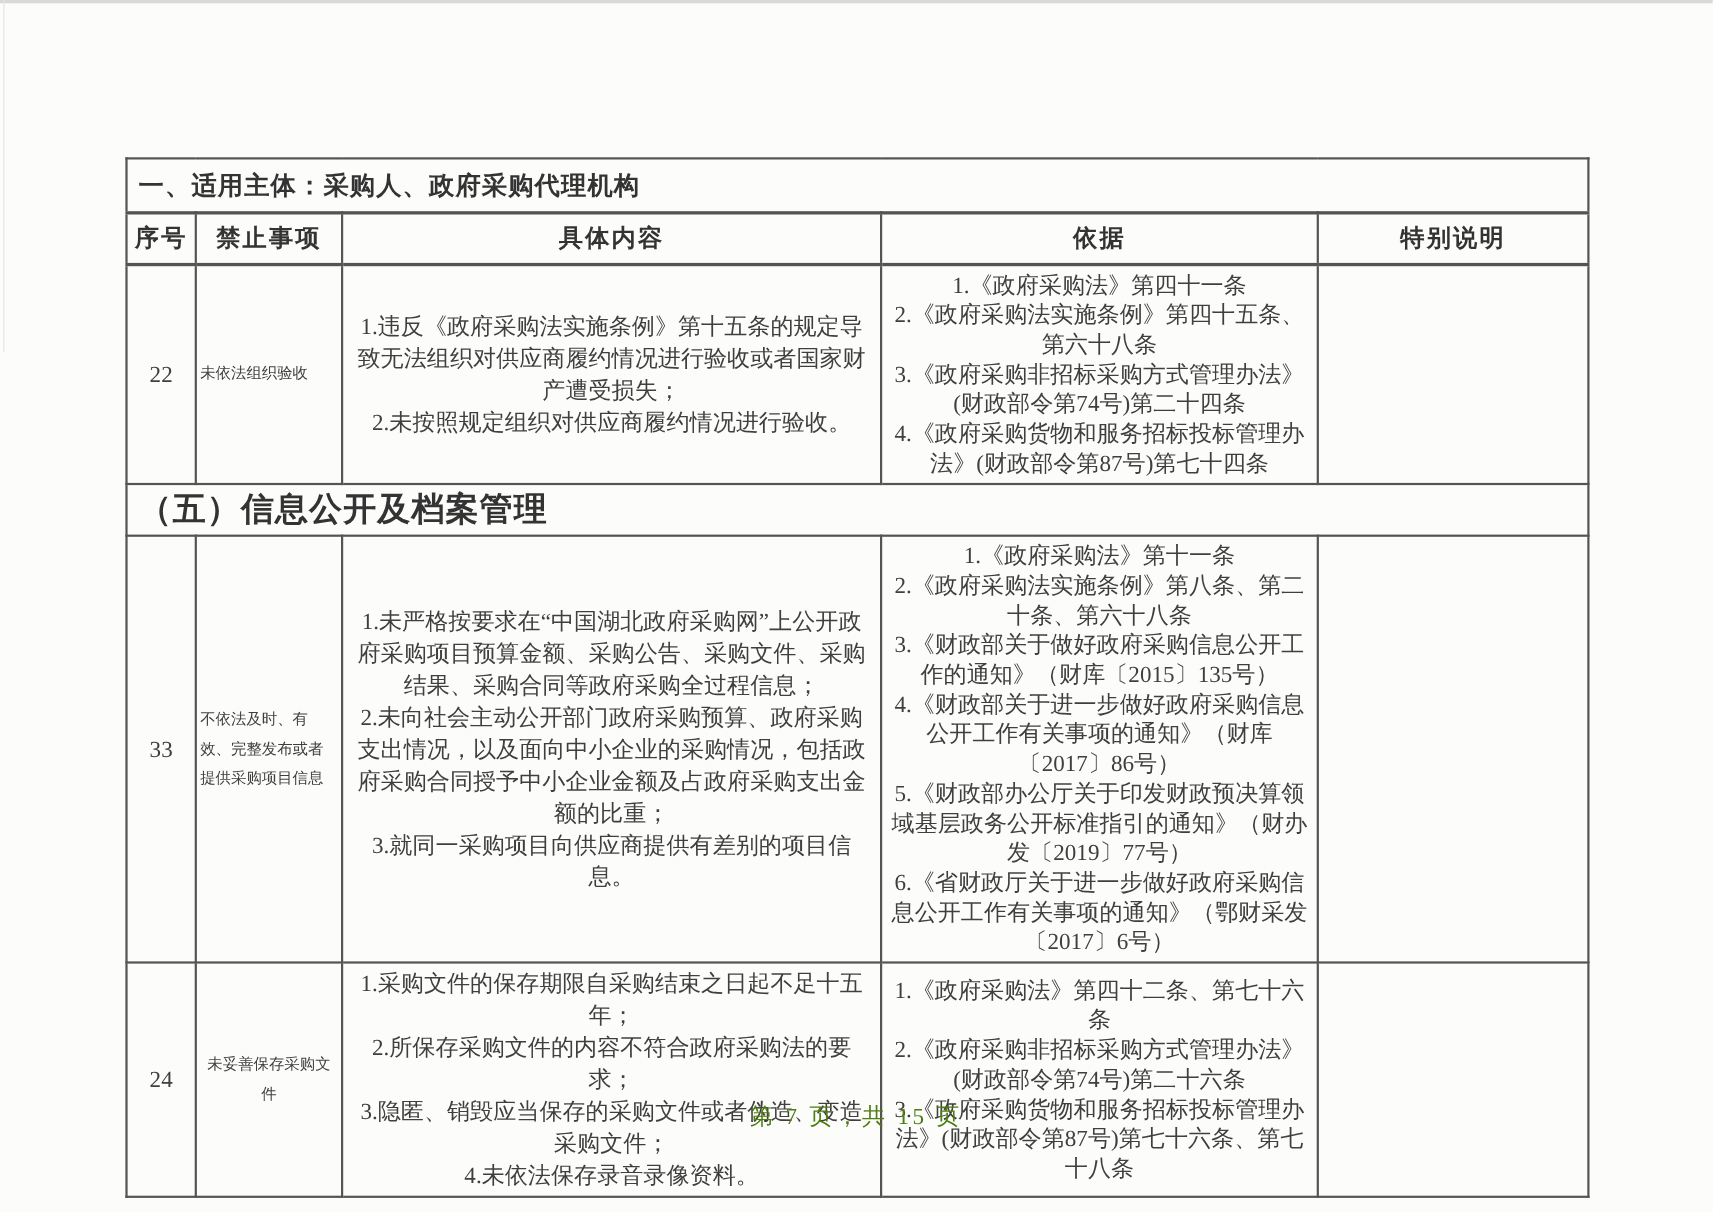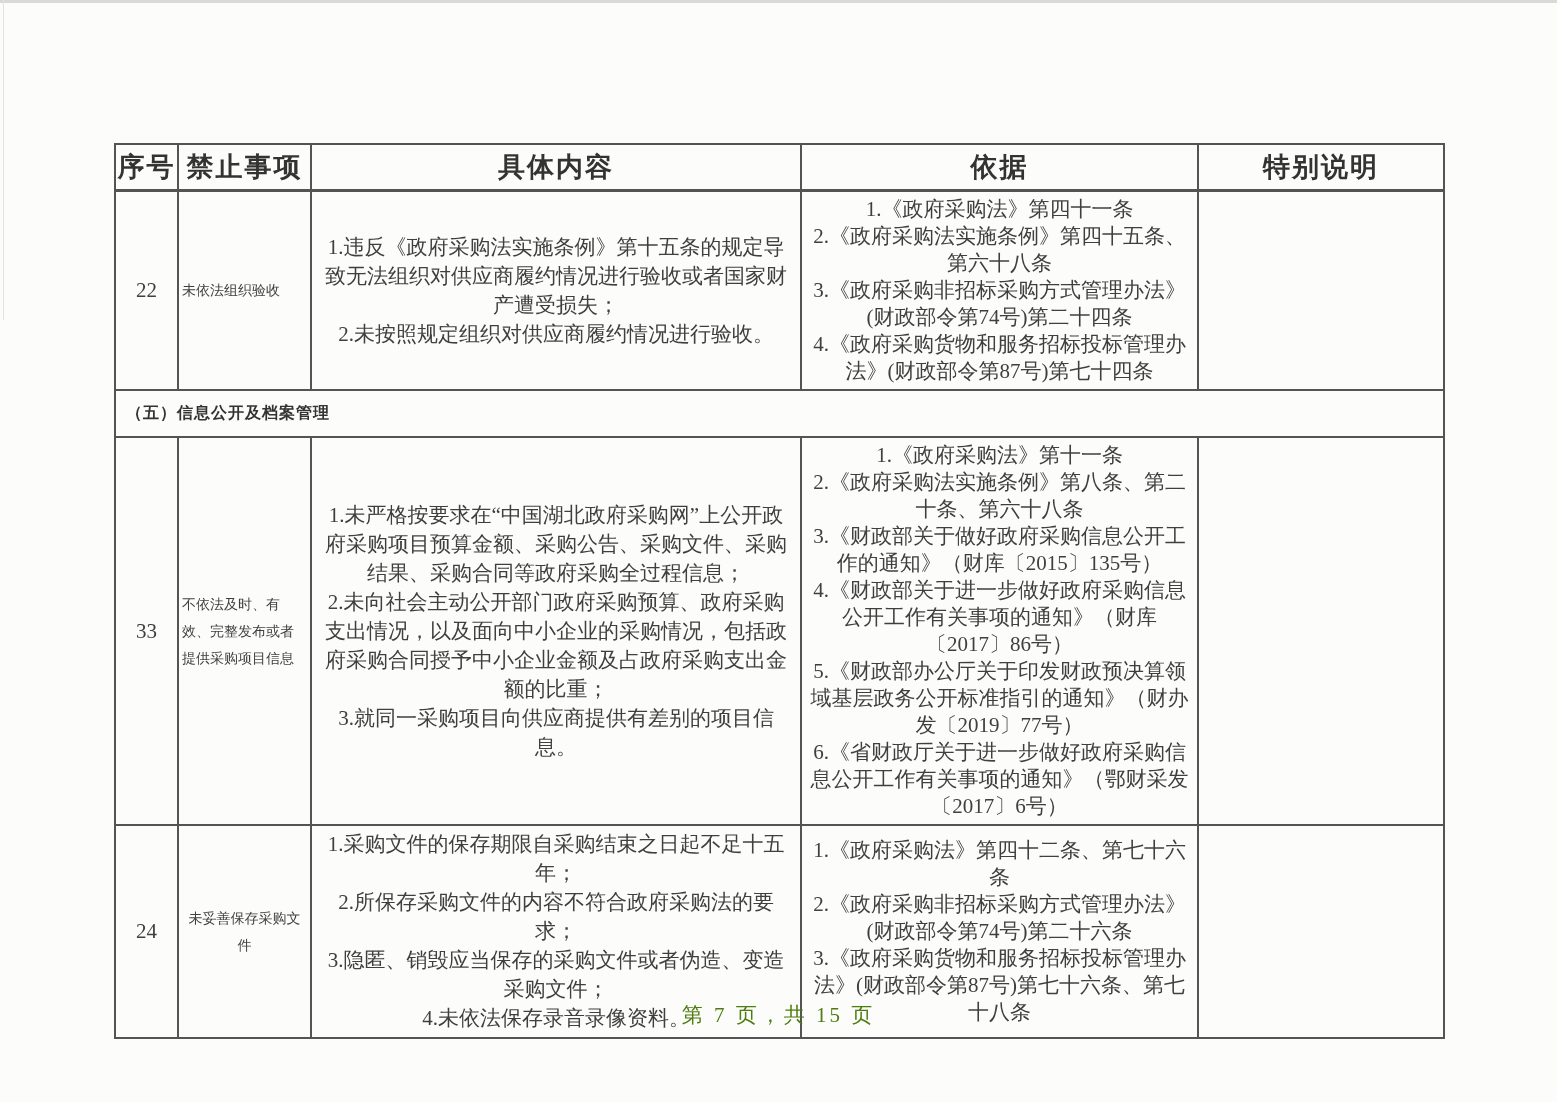--- a/index.html
+++ b/index.html
@@ -51,30 +51,30 @@
     font-weight: bold;
     font-size: 23px;
     letter-spacing: 1px;
     padding: 2px 10px;
     border-bottom-width: 3px;
     color: #333;
   }
   tr.head-row th {
     height: 42px;
     font-weight: bold;
-    font-size: 27px;
+    font-size: 22px;
     letter-spacing: 2px;
     vertical-align: middle;
     border-bottom-width: 3px;
     color: #333;
   }
   tr.subsection-row td {
     height: 41px;
     font-weight: bold;
-    font-size: 16px;
+    font-size: 30px;
     letter-spacing: 1px;
     padding: 2px 10px;
     color: #333;
   }
   td.cell-no {
     text-align: center;
     vertical-align: middle;
     font-size: 21px;
     color: #3f3f3f;
   }
@@ -131,20 +131,23 @@
   <table class="prohibition-table">
     <colgroup>
       <col style="width:63px">
       <col style="width:133px">
       <col style="width:490px">
       <col style="width:397px">
       <col style="width:246px">
     </colgroup>
 
     <tbody>
+        <tr class="title-row">
+      <td colspan="5">一、适用主体：采购人、政府采购代理机构</td>
+    </tr>
 
     <tr class="head-row">
       <th>序号</th>
       <th>禁止事项</th>
       <th>具体内容</th>
       <th>依据</th>
       <th>特别说明</th>
     </tr>
 
     <tr class="row-22">

